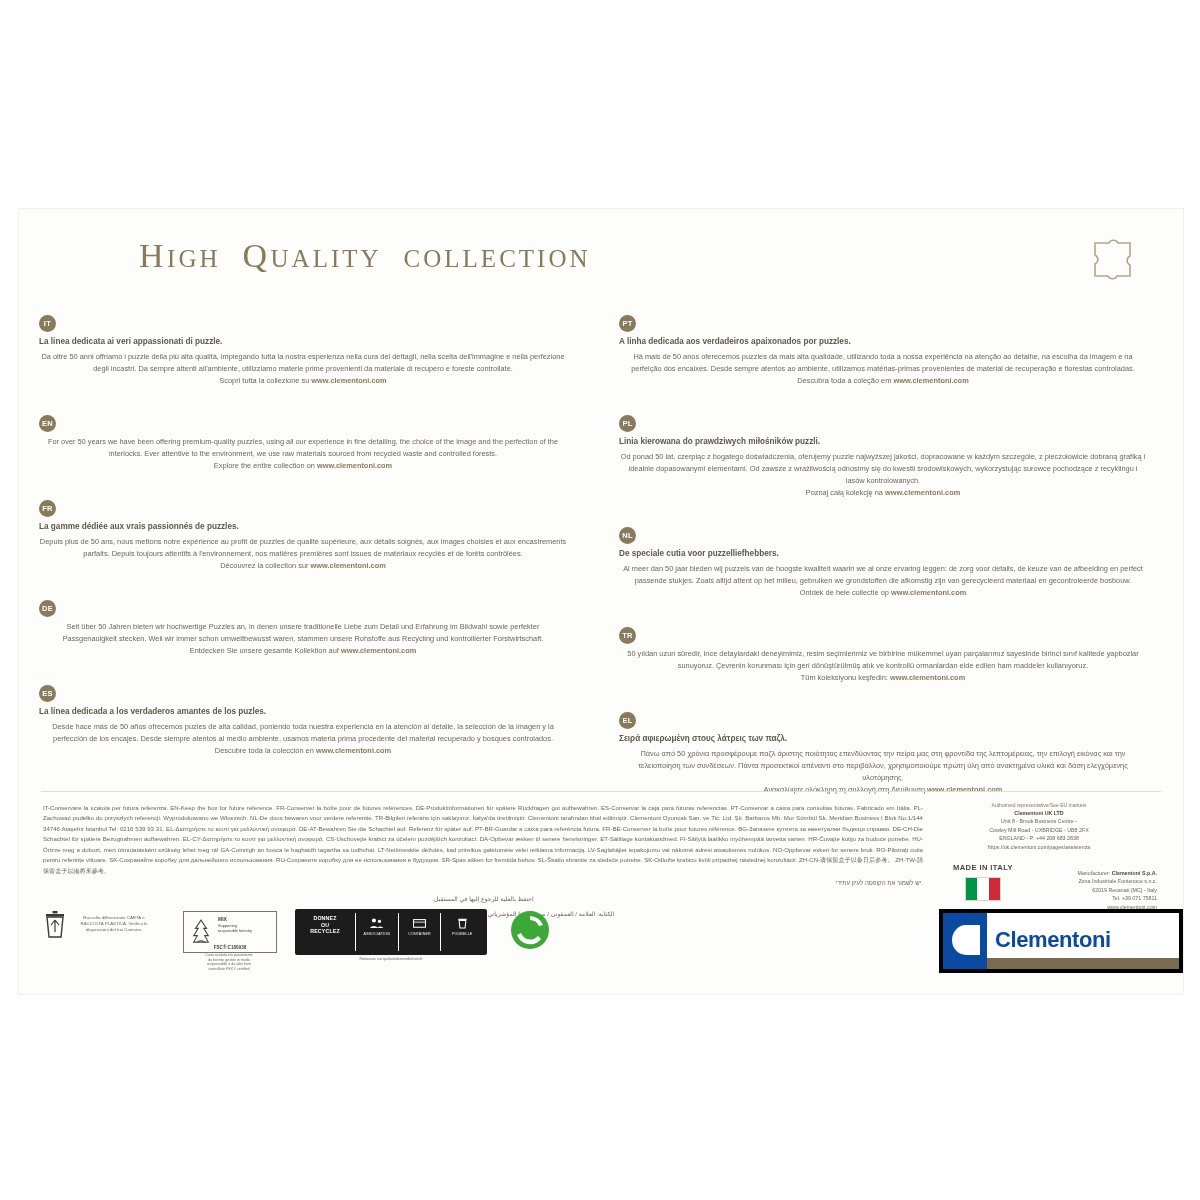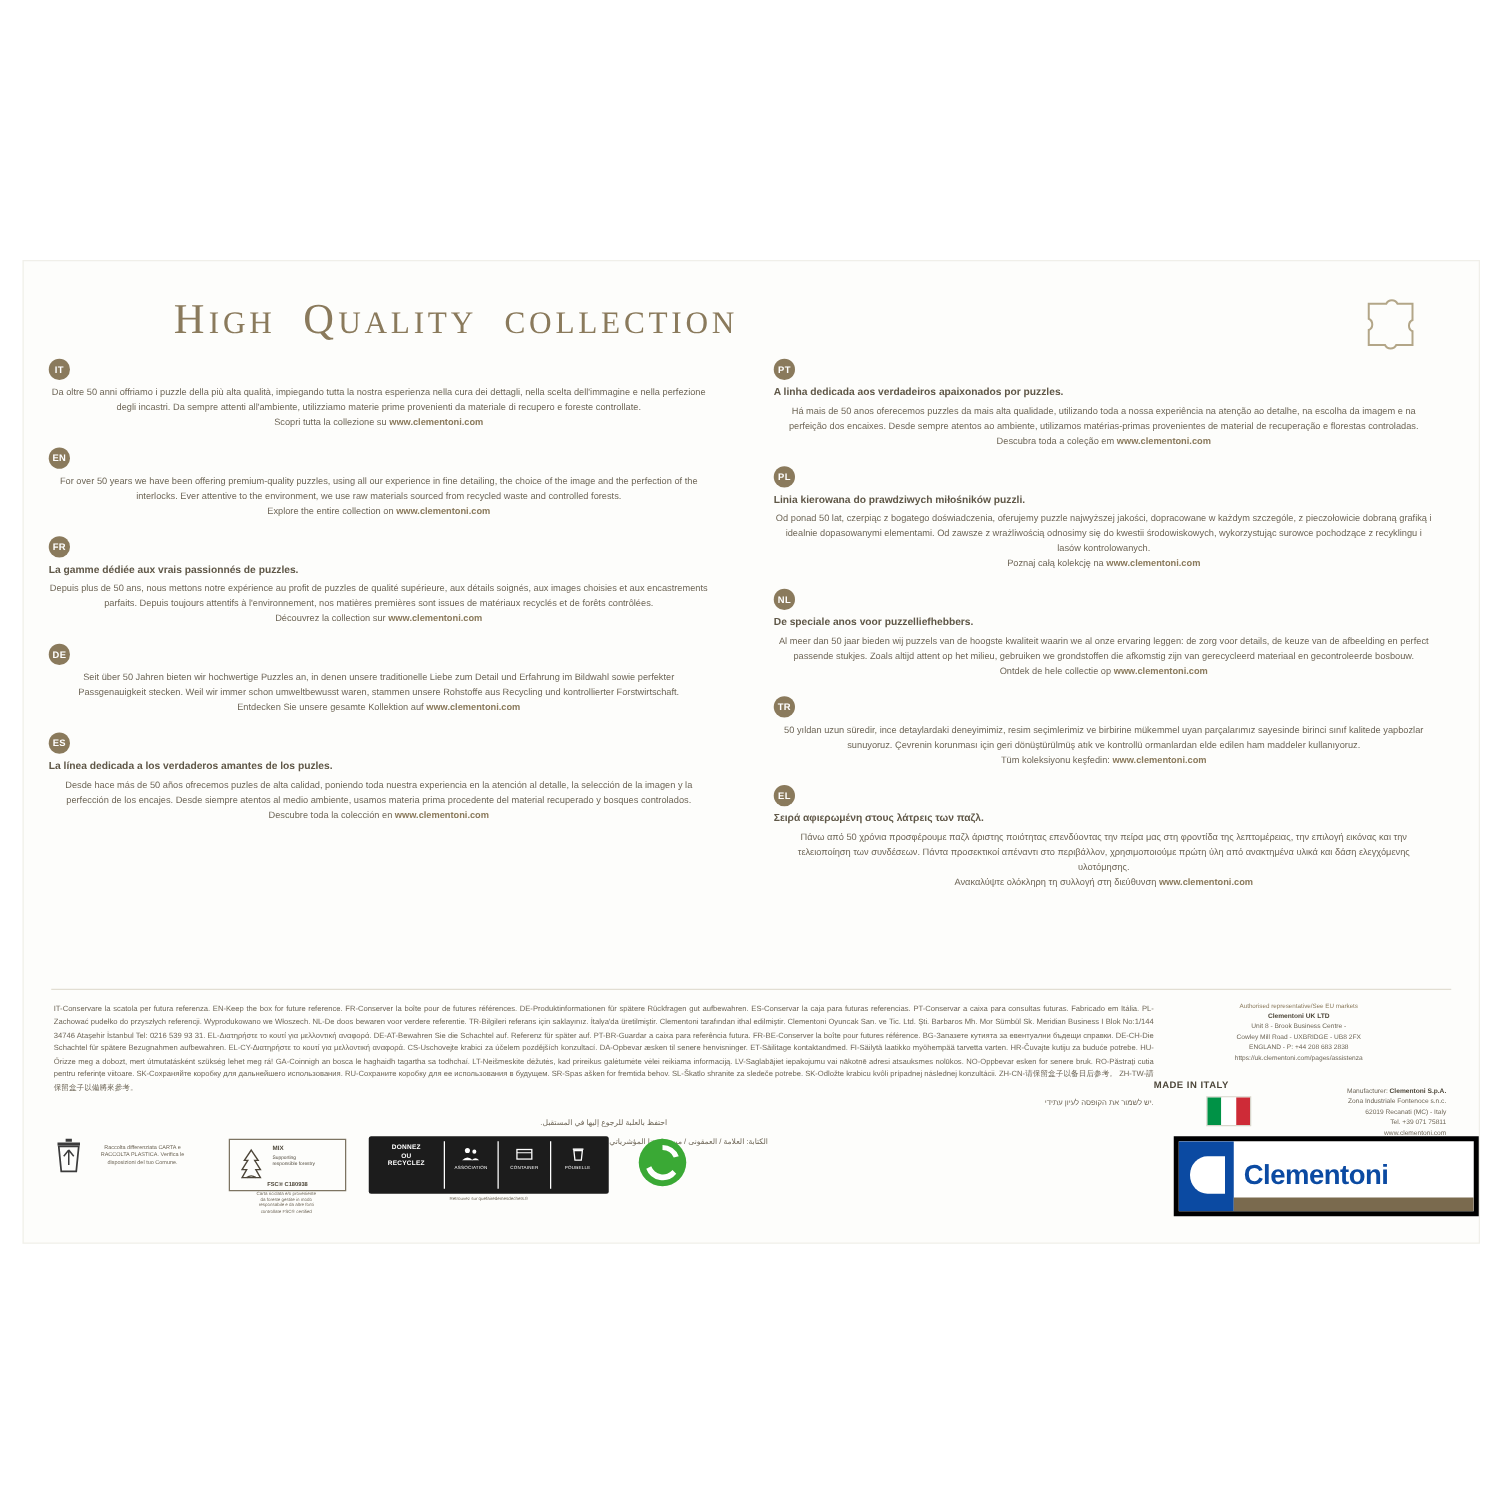--- a/index.html
+++ b/index.html
@@ -39,21 +39,21 @@
   
   .cols{
     position:absolute;left:0;top:78px;width:100%;
   }
   .col{
     position:absolute;top:0;width:528px;
   }
   .col.left{left:20px;}
   .col.right{left:600px;}
 
-  .block{position:relative;margin-bottom:14px;}
+  .block{position:relative;margin-bottom:14px;margin-top:28px;}
   .lang-badge{
     position:absolute;left:0;top:0;
     width:17px;height:17px;border-radius:50%;
     background:#8a7a5c;
     color:#ffffff;
     font-size:7.5px;
     font-weight:bold;
     letter-spacing:.3px;
     display:flex;align-items:center;justify-content:center;
   }
@@ -150,21 +150,21 @@
   }
 
   
   .auth-block{
     position:absolute;right:26px;top:592px;width:236px;
     font-size:5.3px;line-height:1.6;color:#6e6657;text-align:center;
   }
   .auth-block .hdr{font-size:5.0px;color:#8a7a5c;}
   .auth-block b{color:#4d4639;}
   .made-in{
-    position:absolute;right:140px;top:654px;width:120px;text-align:left;
+    position:absolute;right:140px;top:654px;width:120px;text-align:center;
   }
   .made-in .label{
     font-size:7.6px;font-weight:bold;color:#4d4639;letter-spacing:.4px;
   }
   .flag{
     margin:5px auto 0;width:34px;height:22px;display:flex;border:1px solid #d8d5cb;
   }
   .flag i{flex:1;}
   .flag .g{background:#009246;}
   .flag .w{background:#ffffff;}
@@ -218,20 +218,21 @@
       </div>
     </div>
 
     <div class="cols">
 
       <div class="col left">
 
         <div class="block">
           <div class="lang-badge">IT</div>
           <div class="block-body">
+            <div class="btitle">La linea dedicata ai veri appassionati di puzzle.</div>
             <div class="btext"><span>Da oltre 50 anni offriamo i puzzle della più alta qualità, impiegando tutta la nostra esperienza nella cura dei dettagli, nella scelta dell'immagine e nella perfezione degli incastri. Da sempre attenti all'ambiente, utilizziamo materie prime provenienti da materiale di recupero e foreste controllate.</span><br><span>Scopri tutta la collezione su </span><span class="site">www.clementoni.com</span></div>
           </div>
         </div>
 
         <div class="block">
           <div class="lang-badge">EN</div>
           <div class="block-body">
             <div class="btext"><span>For over 50 years we have been offering premium-quality puzzles, using all our experience in fine detailing, the choice of the image and the perfection of the interlocks. Ever attentive to the environment, we use raw materials sourced from recycled waste and controlled forests.</span><br><span>Explore the entire collection on </span><span class="site">www.clementoni.com</span></div>
           </div>
         </div>
@@ -275,21 +276,21 @@
           <div class="lang-badge">PL</div>
           <div class="block-body">
             <div class="btitle">Linia kierowana do prawdziwych miłośników puzzli.</div>
             <div class="btext"><span>Od ponad 50 lat, czerpiąc z bogatego doświadczenia, oferujemy puzzle najwyższej jakości, dopracowane w każdym szczególe, z pieczołowicie dobraną grafiką i idealnie dopasowanymi elementami. Od zawsze z wrażliwością odnosimy się do kwestii środowiskowych, wykorzystując surowce pochodzące z recyklingu i lasów kontrolowanych.</span><br><span>Poznaj całą kolekcję na </span><span class="site">www.clementoni.com</span></div>
           </div>
         </div>
 
         <div class="block">
           <div class="lang-badge">NL</div>
           <div class="block-body">
-            <div class="btitle">De speciale anos voor puzzelliefhebbers.</div>
+            <div class="btitle">De speciale cutia voor puzzelliefhebbers.</div>
             <div class="btext"><span>Al meer dan 50 jaar bieden wij puzzels van de hoogste kwaliteit waarin we al onze ervaring leggen: de zorg voor details, de keuze van de afbeelding en perfect passende stukjes. Zoals altijd attent op het milieu, gebruiken we grondstoffen die afkomstig zijn van gerecycleerd materiaal en gecontroleerde bosbouw.</span><br><span>Ontdek de hele collectie op </span><span class="site">www.clementoni.com</span></div>
           </div>
         </div>
 
         <div class="block">
           <div class="lang-badge">TR</div>
           <div class="block-body">
             <div class="btext"><span>50 yıldan uzun süredir, ince detaylardaki deneyimimiz, resim seçimlerimiz ve birbirine mükemmel uyan parçalarımız sayesinde birinci sınıf kalitede yapbozlar sunuyoruz. Çevrenin korunması için geri dönüştürülmüş atık ve kontrollü ormanlardan elde edilen ham maddeler kullanıyoruz.</span><br><span>Tüm koleksiyonu keşfedin: </span><span class="site">www.clementoni.com</span></div>
           </div>
         </div>

